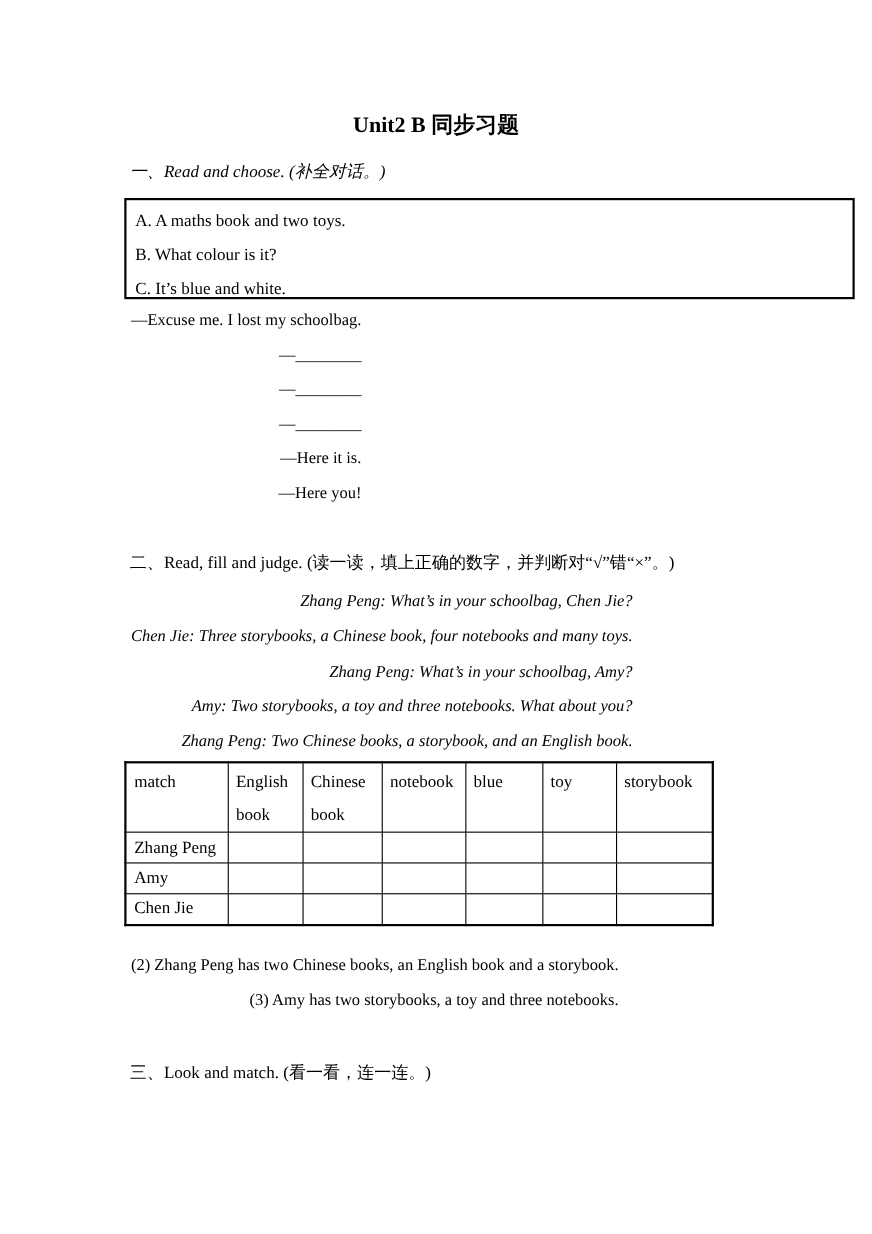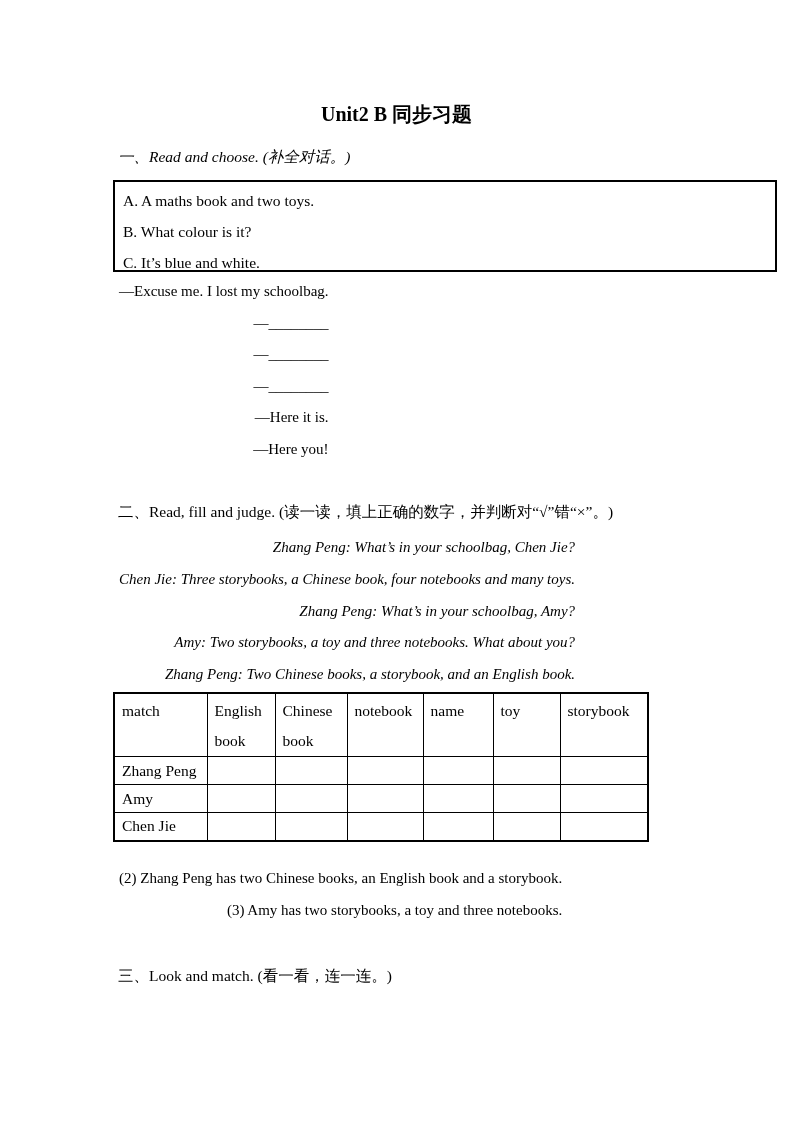--- a/index.html
+++ b/index.html
@@ -137,21 +137,21 @@
         <col style="width:70px">
         <col style="width:67px">
         <col style="width:88px">
     </colgroup>
     <tbody>
         <tr>
       <th>match</th>
       <th>English book</th>
       <th>Chinese book</th>
       <th>notebook</th>
-      <th>name</th>
+      <th>blue</th>
       <th>toy</th>
       <th>storybook</th>
     </tr>
     <tr>
       <td>Zhang Peng</td>
       <td></td>
       <td></td>
       <td></td>
       <td></td>
       <td></td>

